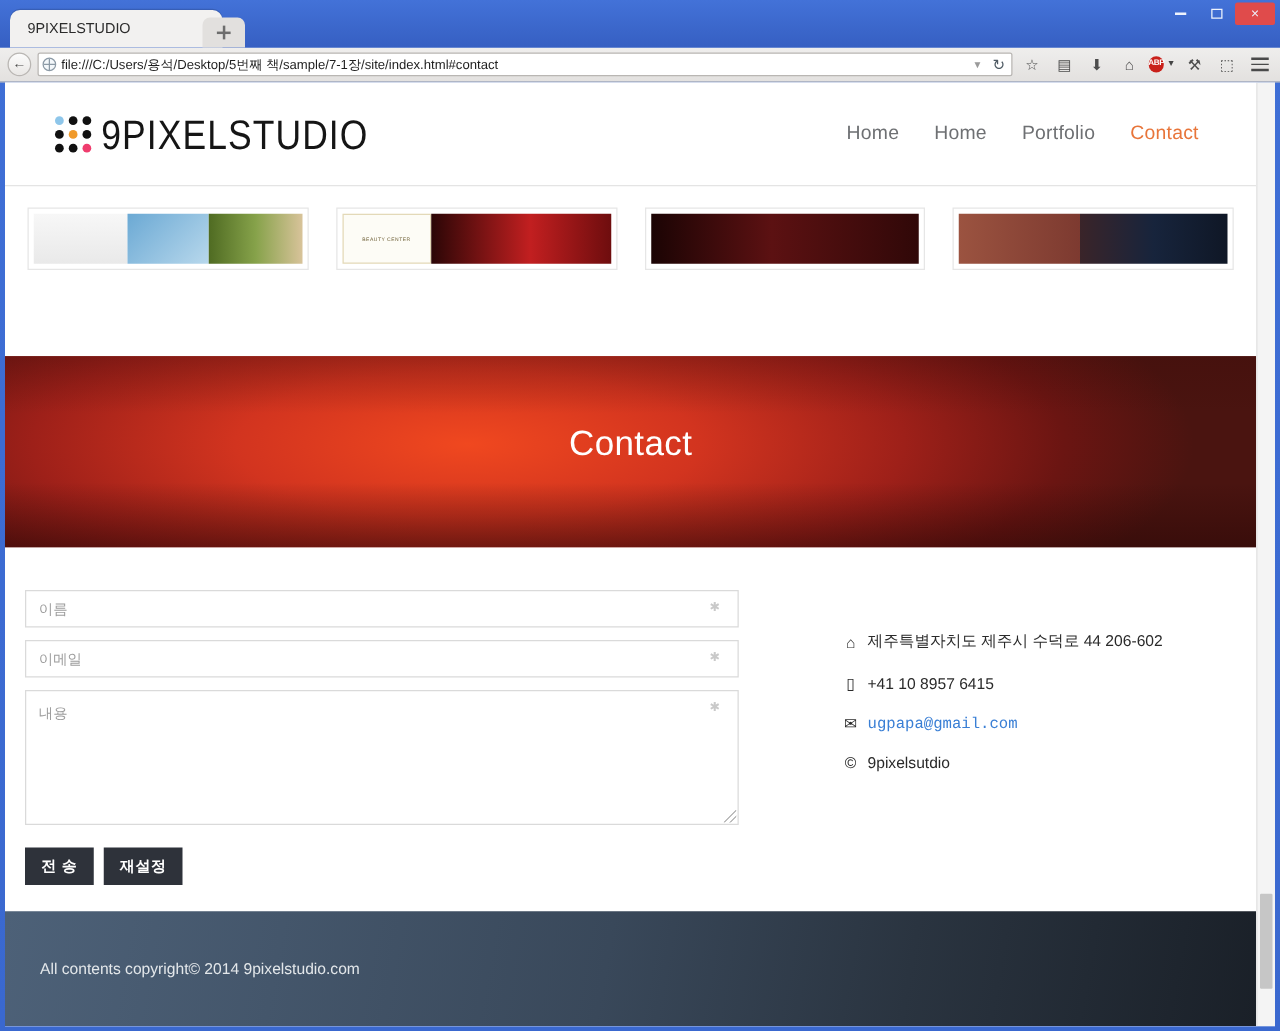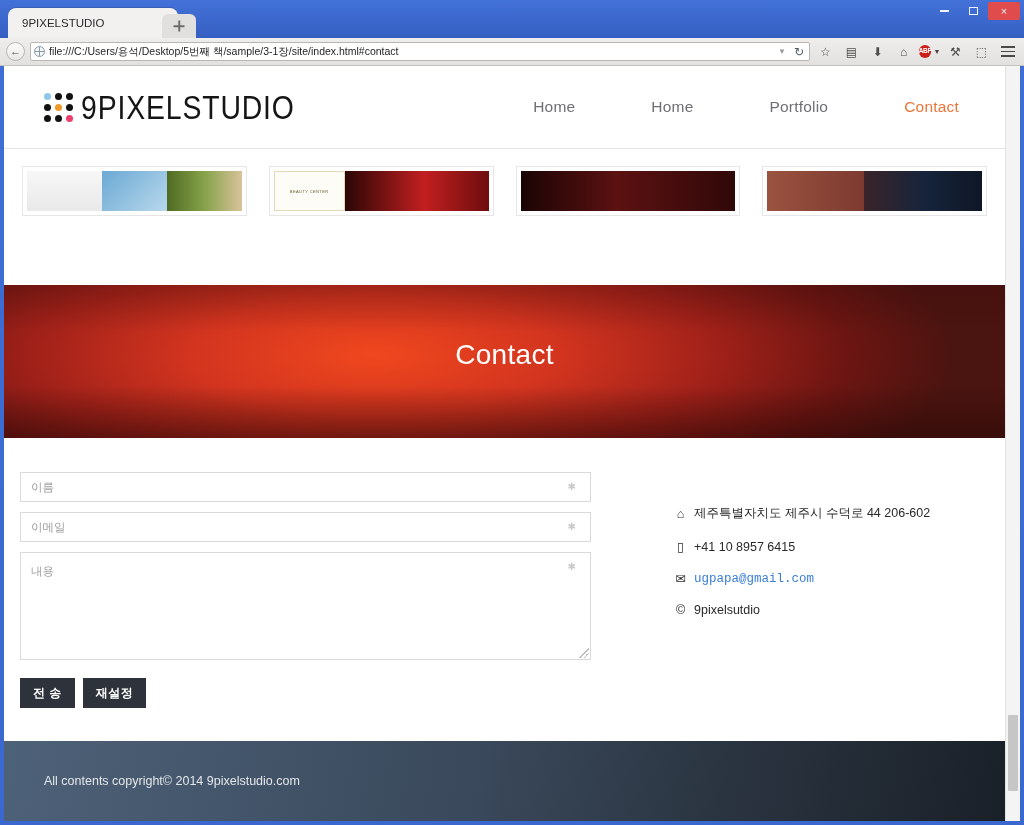--- a/index.html
+++ b/index.html
@@ -295,21 +295,21 @@
     transform: scaleX(0.86);
     transform-origin: left center;
     font-weight: 400;
     line-height: 1;
   }
 
   .nav {
     margin-left: auto;
     display: flex;
     align-items: center;
-    gap: 76px;
+    gap: 28px;
   }
   .nav a {
     font-size: 15.5px;
     color: #6e7073;
     text-decoration: none;
     letter-spacing: 0.2px;
   }
   .nav a.active { color: #e8753a; }
 
   
@@ -433,25 +433,25 @@
     justify-content: center;
     flex: 0 0 13px;
     color: #2a2a2a;
   }
   .info-row a { color: #3a7fd5; text-decoration: none; font-family: Liberation Mono, monospace; }
 
   
   .footer {
     position: absolute;
     left: 0; right: 0; bottom: 0;
-    height: 80px;
+    height: 92px;
     background: linear-gradient(100deg, #4d6178 0%, #44566b 22%, #39485a 48%, #2a3440 72%, #1a2028 100%);
     display: flex;
     align-items: center;
-    padding-left: 40px;
+    padding-left: 28px;
   }
   .footer span { color: #e3e7ea; font-size: 12.5px; }
 
 </style>
 </head>
 <body>
 
 <div class="window">
 
   <div class="titlebar">
@@ -470,21 +470,21 @@
         </div>
       <div class="wbtn close">×</div>
     </div>
   </div>
 
   <div class="toolbar">
     <div class="navback">←</div>
 
     <div class="urlbar">
       <span class="globe"></span>
-      <span class="url-text">file:///C:/Users/용석/Desktop/5번째 책/sample/3-1장/site/index.html#contact</span>
+      <span class="url-text">file:///C:/Users/용석/Desktop/5번째 책/sample/7-1장/site/index.html#contact</span>
       <span class="url-caret">▼</span>
       <span class="reload">↻</span>
     </div>
 
     <div class="tb-icon">☆</div>
     <div class="tb-icon">▤</div>
     <div class="tb-icon">⬇</div>
     <div class="tb-icon">⌂</div>
     <div class="tb-icon abp-wrap">
       <span class="abp">ABP</span>

